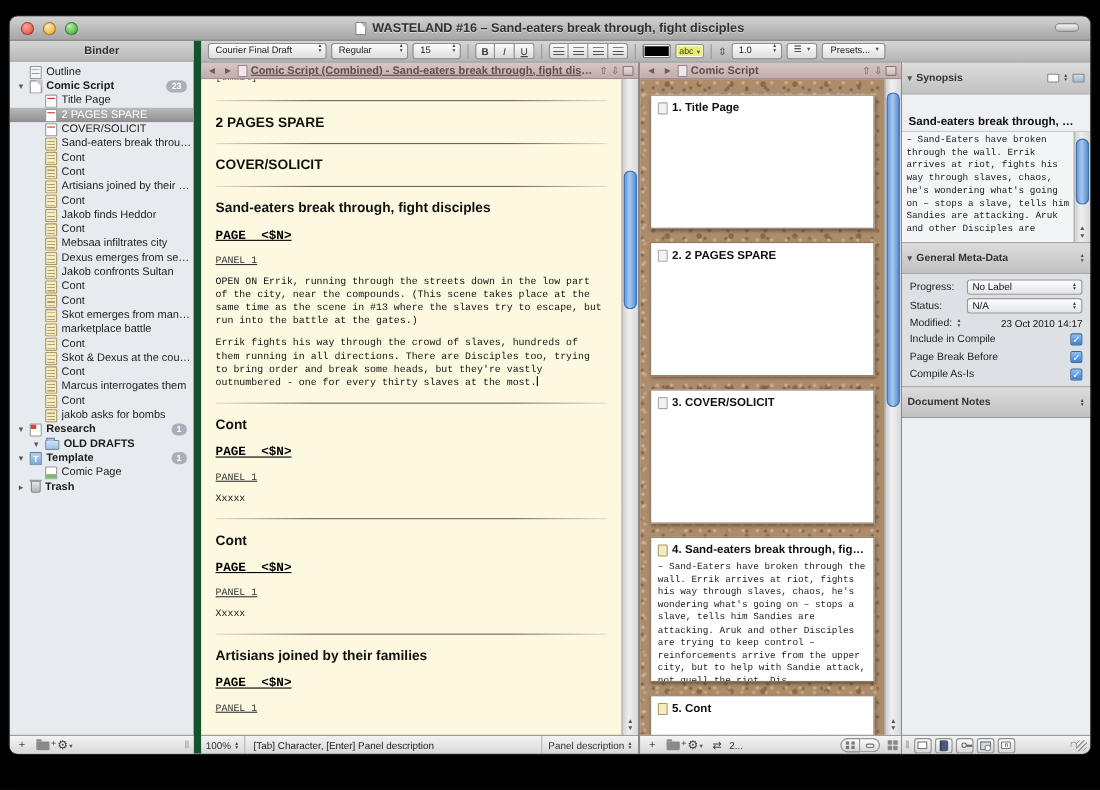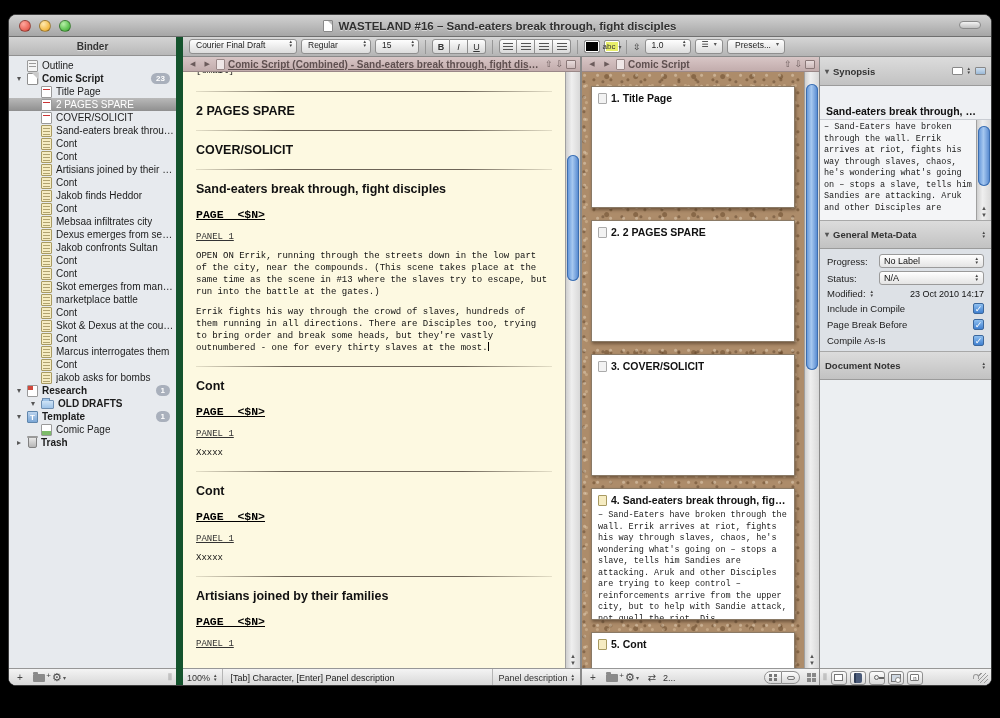--- a/index.html
+++ b/index.html
@@ -79,21 +79,21 @@
   .fb-box .stp { margin-left:auto; }
   .stp { display:flex; flex-direction:column; line-height:4px; font-size:4.5px; color:#444; }
   .fb-btn { width:18px; height:15px; background:linear-gradient(#fdfdfd,#d8d8d8); border:1px solid #8f8f8f; border-radius:3px;
             font-size:9px; color:#333; display:flex; align-items:center; justify-content:center; }
   .fb-group { display:flex; }
   .fb-group .fb-btn { border-radius:0; border-left-width:0; }
   .fb-group .fb-btn:first-child { border-radius:3px 0 0 3px; border-left-width:1px; }
   .fb-group .fb-btn:last-child { border-radius:0 3px 3px 0; }
   .al-lines { width:10px; height:8px; background:repeating-linear-gradient(to bottom,#555 0 1px,transparent 1px 3px); }
   .sep { width:1px; height:14px; background:#979797; margin:0 2px; }
-  .well { width:16px; height:13px; border:1px solid #8f8f8f; border-radius:2px; background:#000; box-shadow:inset 0 0 0 1px #fff; }
+  .well { width:26px; height:13px; border:1px solid #8f8f8f; border-radius:2px; background:#000; box-shadow:inset 0 0 0 1px #fff; }
   .well.hl { background:#e8ef6a; color:#333; font-size:8px; display:flex; align-items:center; justify-content:center; gap:2px; }
   .spacing-glyph { font-size:9px; color:#333; }
 
   
   .panes { flex:1; display:flex; min-height:0; }
   .pane-col { display:flex; flex-direction:column; min-height:0; }
   .editor-pane { width:399px; flex:none; border-right:2px solid #8a8a8a; }
   .cork-pane { width:238px; flex:none; border-right:1px solid #8a8a8a; }
   .inspector { flex:1; background:#dfe3e8; }
 

